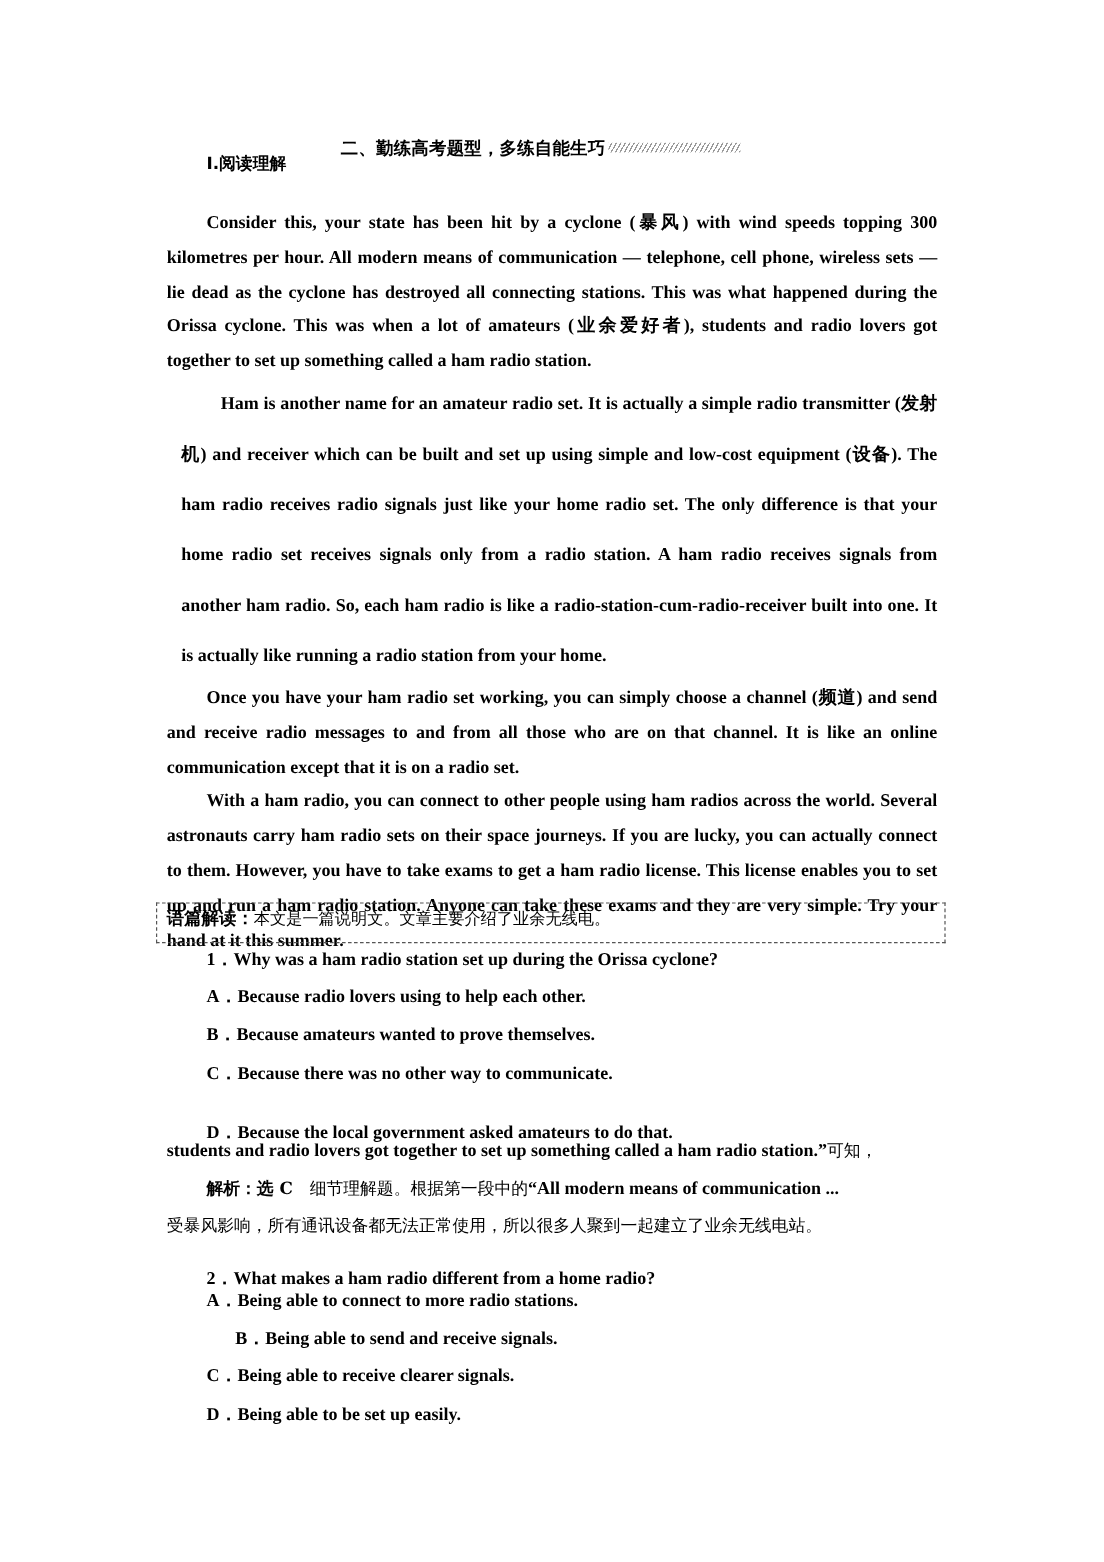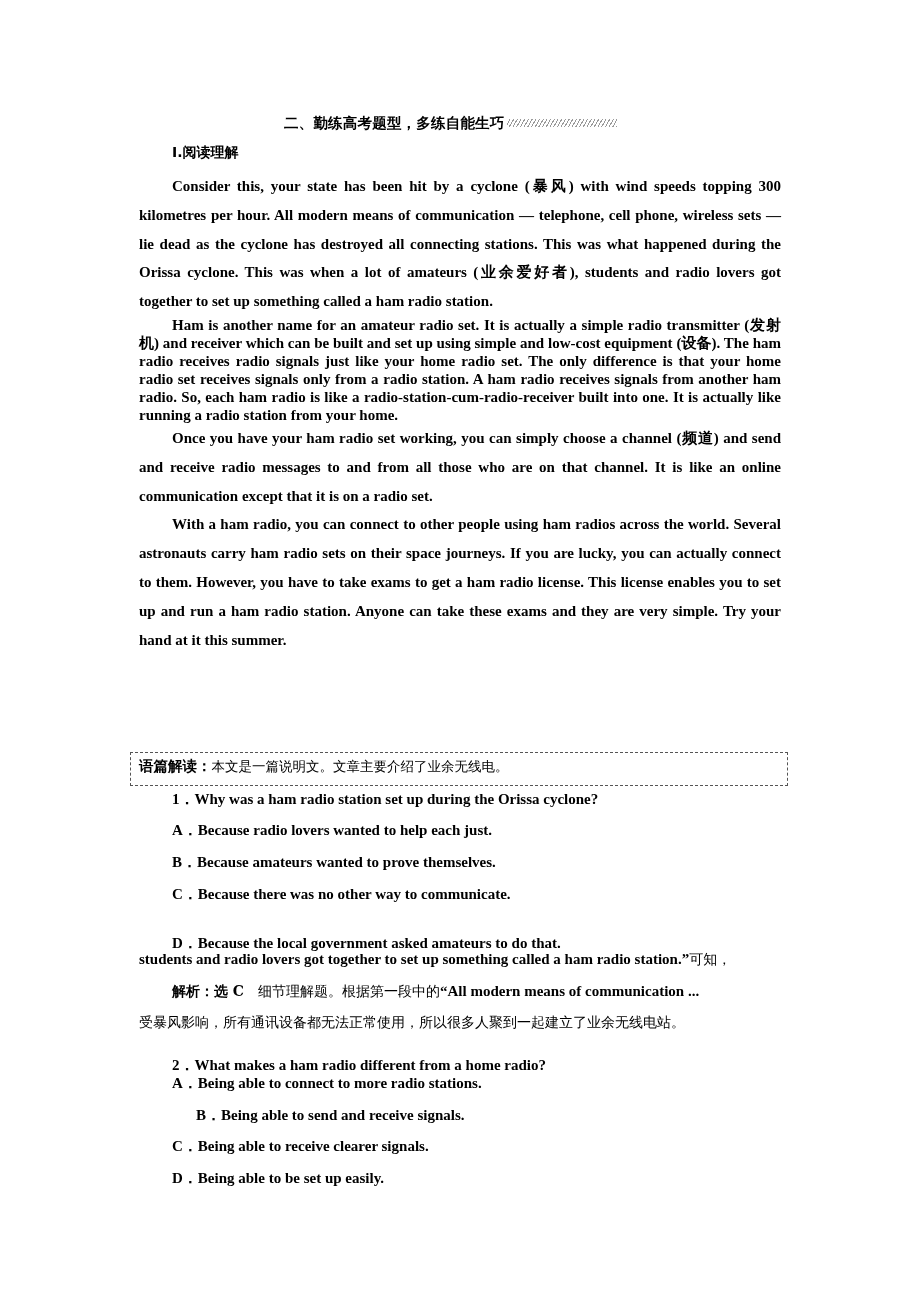--- a/index.html
+++ b/index.html
@@ -31,42 +31,42 @@
     .hatch {
       display: inline-block;
       width: 110px;
       height: 8px;
       margin-left: 2px;
       background: repeating-linear-gradient(120deg, #ffffff 0px, #ffffff 2.2px, #9a9a9a 2.2px, #9a9a9a 3.2px);
     }
     .subsection {
       position: absolute;
       left: 172px;
-      top: 144px;
+      top: 128px;
       font-family: "DejaVu Sans", sans-serif;
       font-weight: bold;
       font-size: 14px;
       white-space: nowrap;
       text-align: center;
     }
     .passage {
       position: absolute;
       left: 139px;
       top: 172px;
       width: 642px;
       font-weight: bold;
       font-size: 15px;
       line-height: 28.8px;
       text-align: justify;
     }
     .passage p {
       margin: 0;
       text-indent: 33px;
     }
-    .passage p.tight { line-height: 18px; }
+    .passage p.tight { line-height: 42px; margin-left: 12px; }
     .summary-box {
       position: absolute;
       left: 130px;
       top: 752px;
       width: 658px;
       height: 34px;
       border: 1px dashed #555;
       box-sizing: border-box;
       font-size: 14.5px;
       line-height: 26px;
@@ -128,21 +128,21 @@
 
   <div class="summary-box">
     <span class="label">语篇解读：</span><span class="text">本文是一篇说明文。文章主要介绍了业余无线电。</span>
   </div>
 
   <div class="qa" style="top:790px;">
     <div class="line indent" style="top:0px;">
       <span>1．</span><span>Why was a ham radio station set up during the Orissa cyclone?</span>
     </div>
     <div class="line indent" style="top:31px;">
-      <span>A．</span><span>Because radio lovers wanted to help each just.</span>
+      <span>A．</span><span>Because radio lovers using to help each other.</span>
     </div>
     <div class="line indent" style="top:63px;">
       <span>B．</span><span>Because amateurs wanted to prove themselves.</span>
     </div>
     <div class="line indent" style="top:95px;">
       <span>C．</span><span>Because there was no other way to communicate.</span>
     </div>
     <div class="line indent" style="top:144px;">
       <span>D．</span><span>Because the local government asked amateurs to do that.</span>
     </div>

